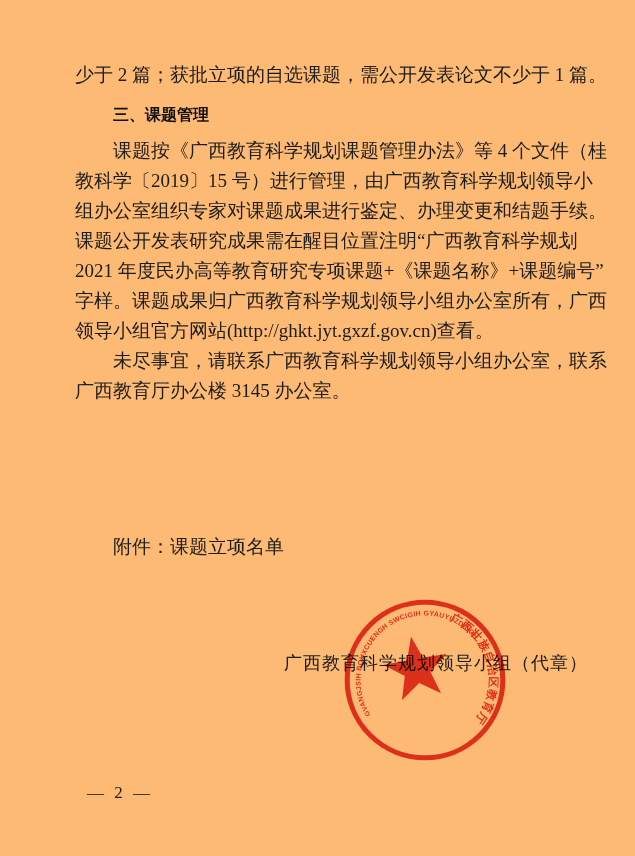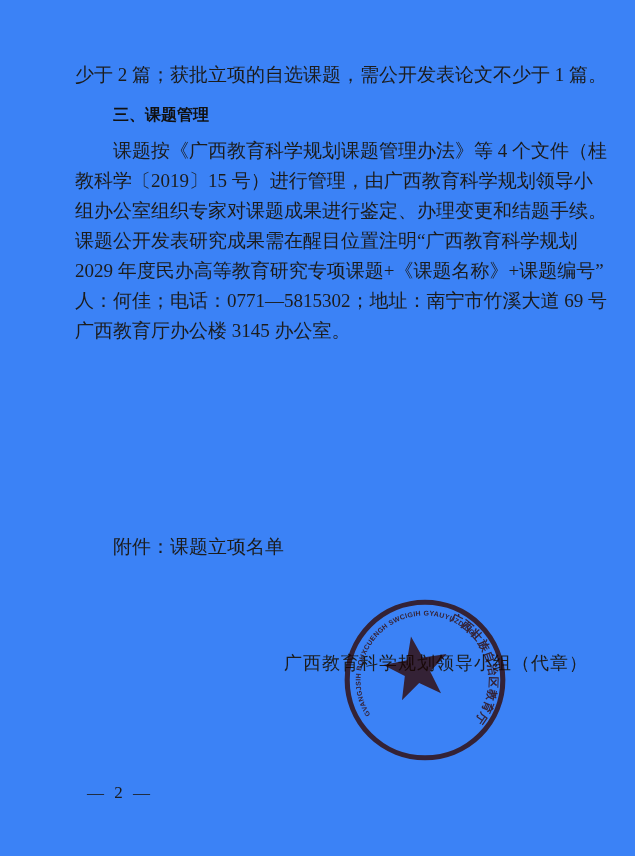--- a/index.html
+++ b/index.html
@@ -1,17 +1,17 @@
 <!DOCTYPE html>
 <html><head>
 <meta charset="utf-8">
 <style>
   html,body { margin:0; padding:0; background:#ffffff; }
   .page {
-    position:relative; width:635px; height:856px; background:#3b82f6;
+    position:relative; width:635px; height:856px; background:#fdba74;
     font-family:"Liberation Serif","DejaVu Serif",serif; color:#1c1c1c;
     overflow:hidden;
   }
   .body-col { position:absolute; left:75px; width:500px; }
   .tline { font-size:19px; line-height:30px; white-space:nowrap; }
   .just  { text-align:justify; text-align-last:justify; }
   .indent{ text-indent:38px; }
   .intro { top:60px; }
   .heading {
     position:absolute; left:113px; top:100px;
@@ -55,22 +55,24 @@
 
   <div class="body-col tline just intro">少于 2 篇；获批立项的自选课题，需公开发表论文不少于 1 篇。</div>
 
   <div class="heading">三、课题管理</div>
 
   <div class="body-col paras">
     <div class="tline just indent">课题按《广西教育科学规划课题管理办法》等 4 个文件（桂</div>
     <div class="tline just">教科学〔2019〕15 号）进行管理，由广西教育科学规划领导小</div>
     <div class="tline just">组办公室组织专家对课题成果进行鉴定、办理变更和结题手续。</div>
     <div class="tline just">课题公开发表研究成果需在醒目位置注明“广西教育科学规划</div>
-    <div class="tline just">2029 年度民办高等教育研究专项课题+《课题名称》+课题编号”</div>
-    <div class="tline just">人：何佳；电话：0771—5815302；地址：南宁市竹溪大道 69 号</div>
+    <div class="tline just">2021 年度民办高等教育研究专项课题+《课题名称》+课题编号”</div>
+    <div class="tline just">字样。课题成果归广西教育科学规划领导小组办公室所有，广西</div>
+    <div class="tline">领导小组官方网站(http://ghkt.jyt.gxzf.gov.cn)查看。</div>
+    <div class="tline just indent">未尽事宜，请联系广西教育科学规划领导小组办公室，联系</div>
     <div class="tline">广西教育厅办公楼 3145 办公室。</div>
   </div>
 
   <div class="attachment">
     <div class="att-label">附件：</div>
     <div>
       <div>课题立项名单</div>
     </div>
   </div>
 

